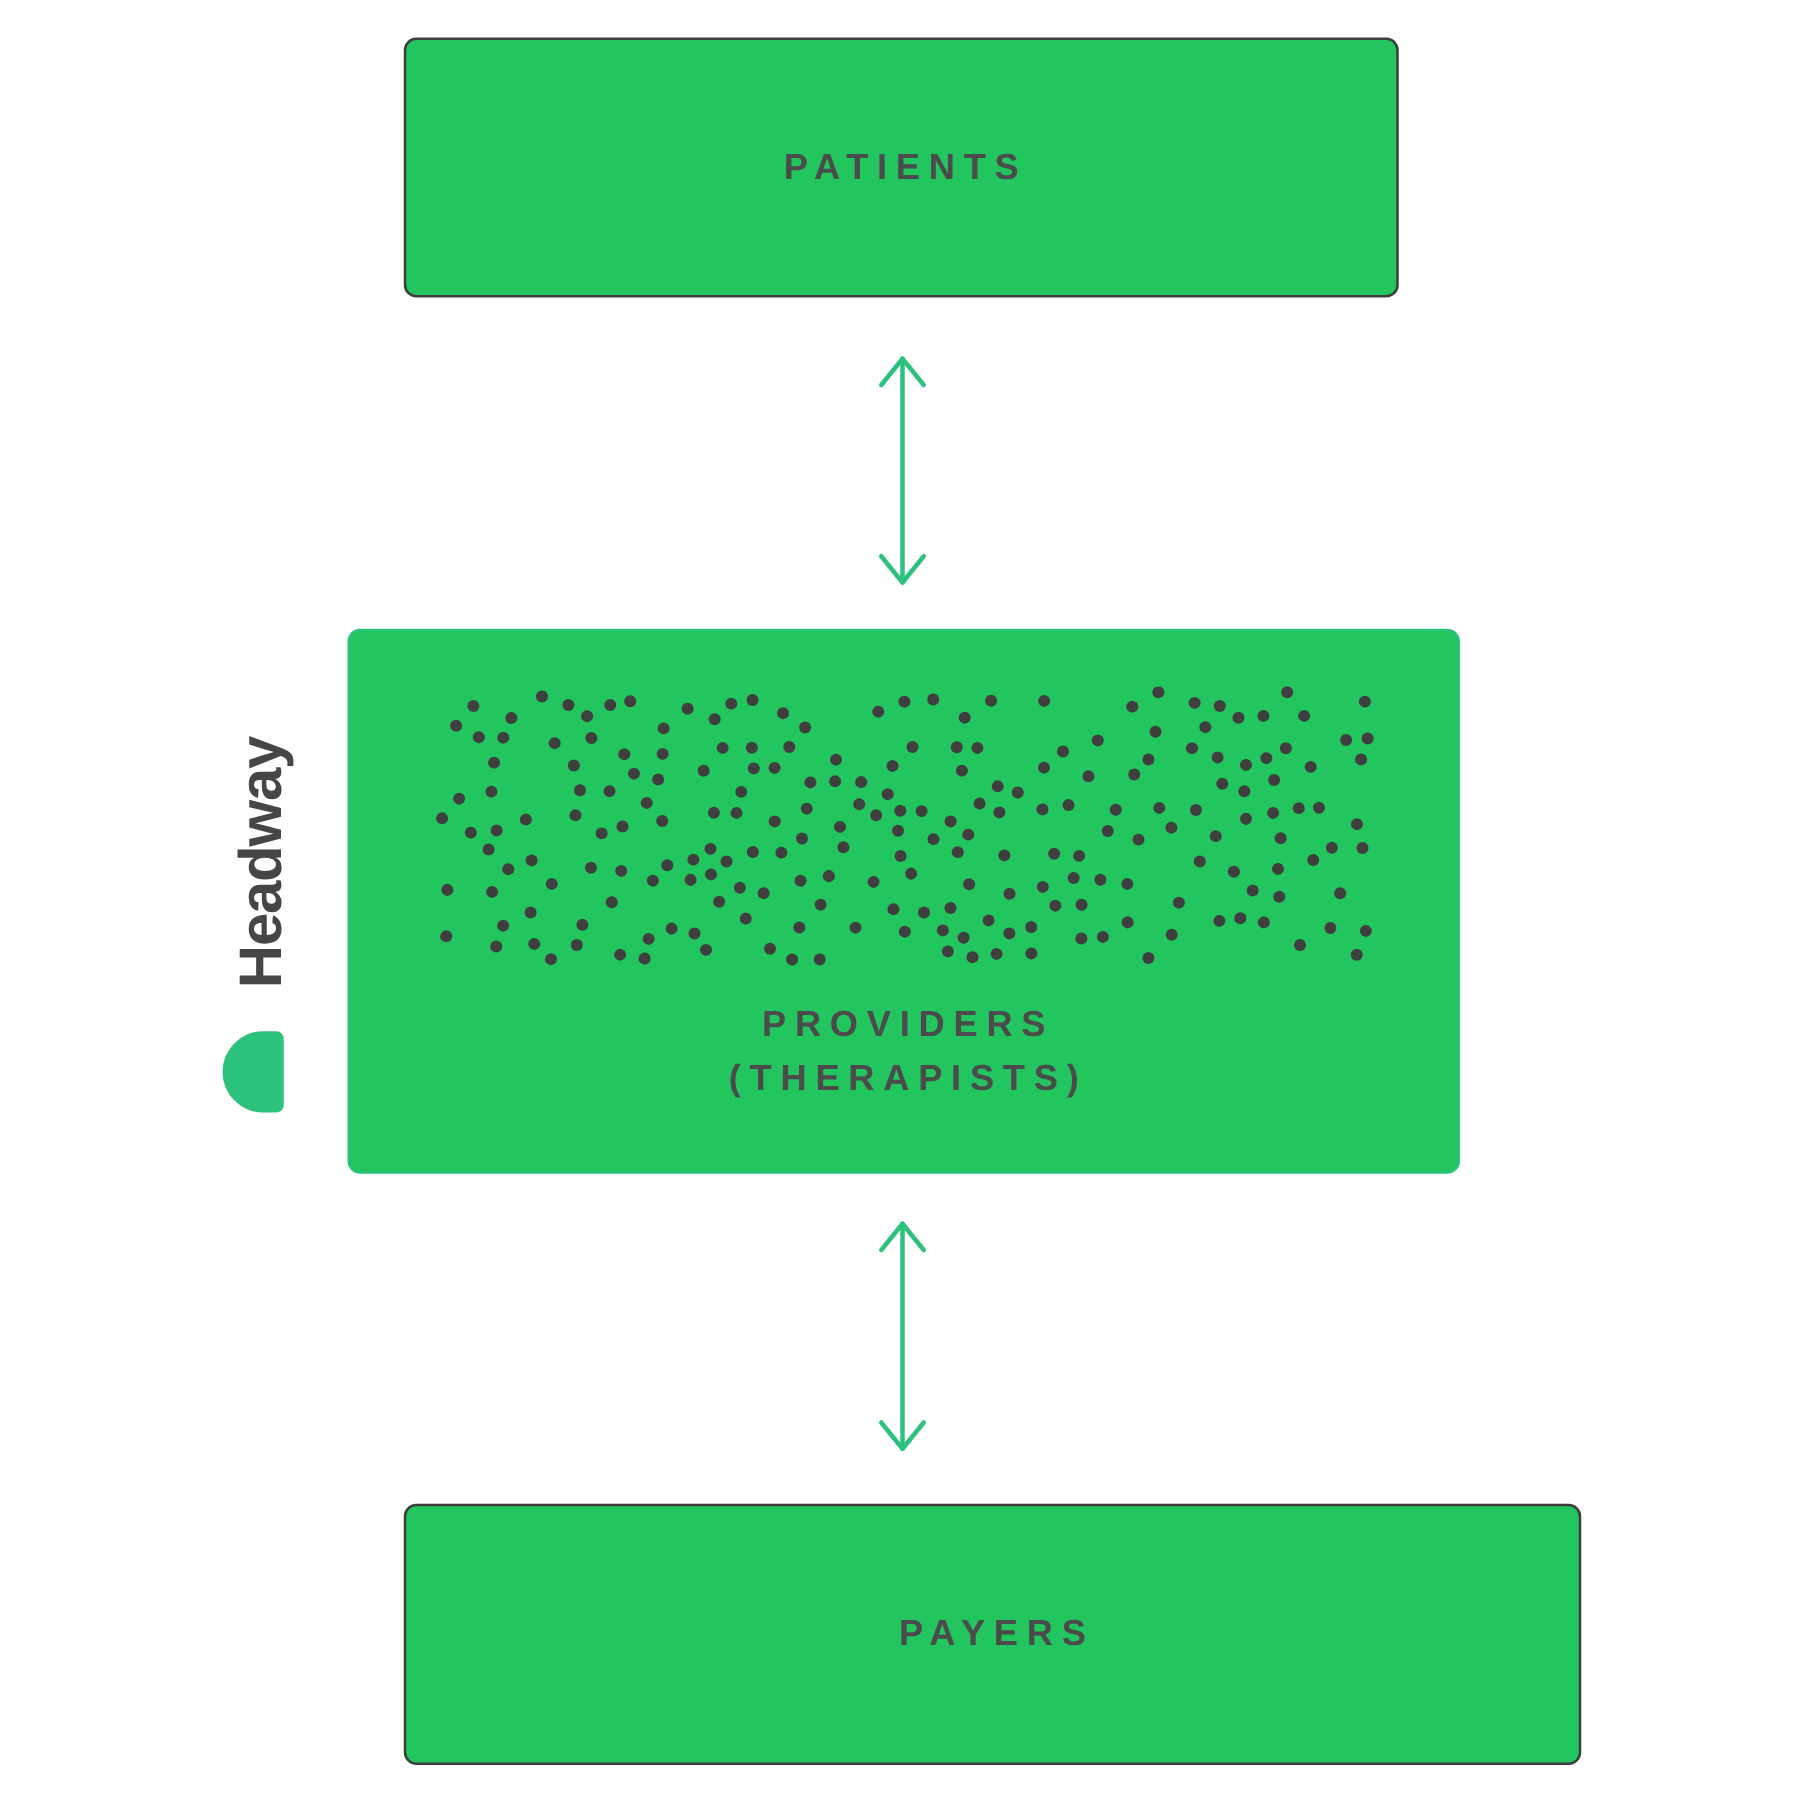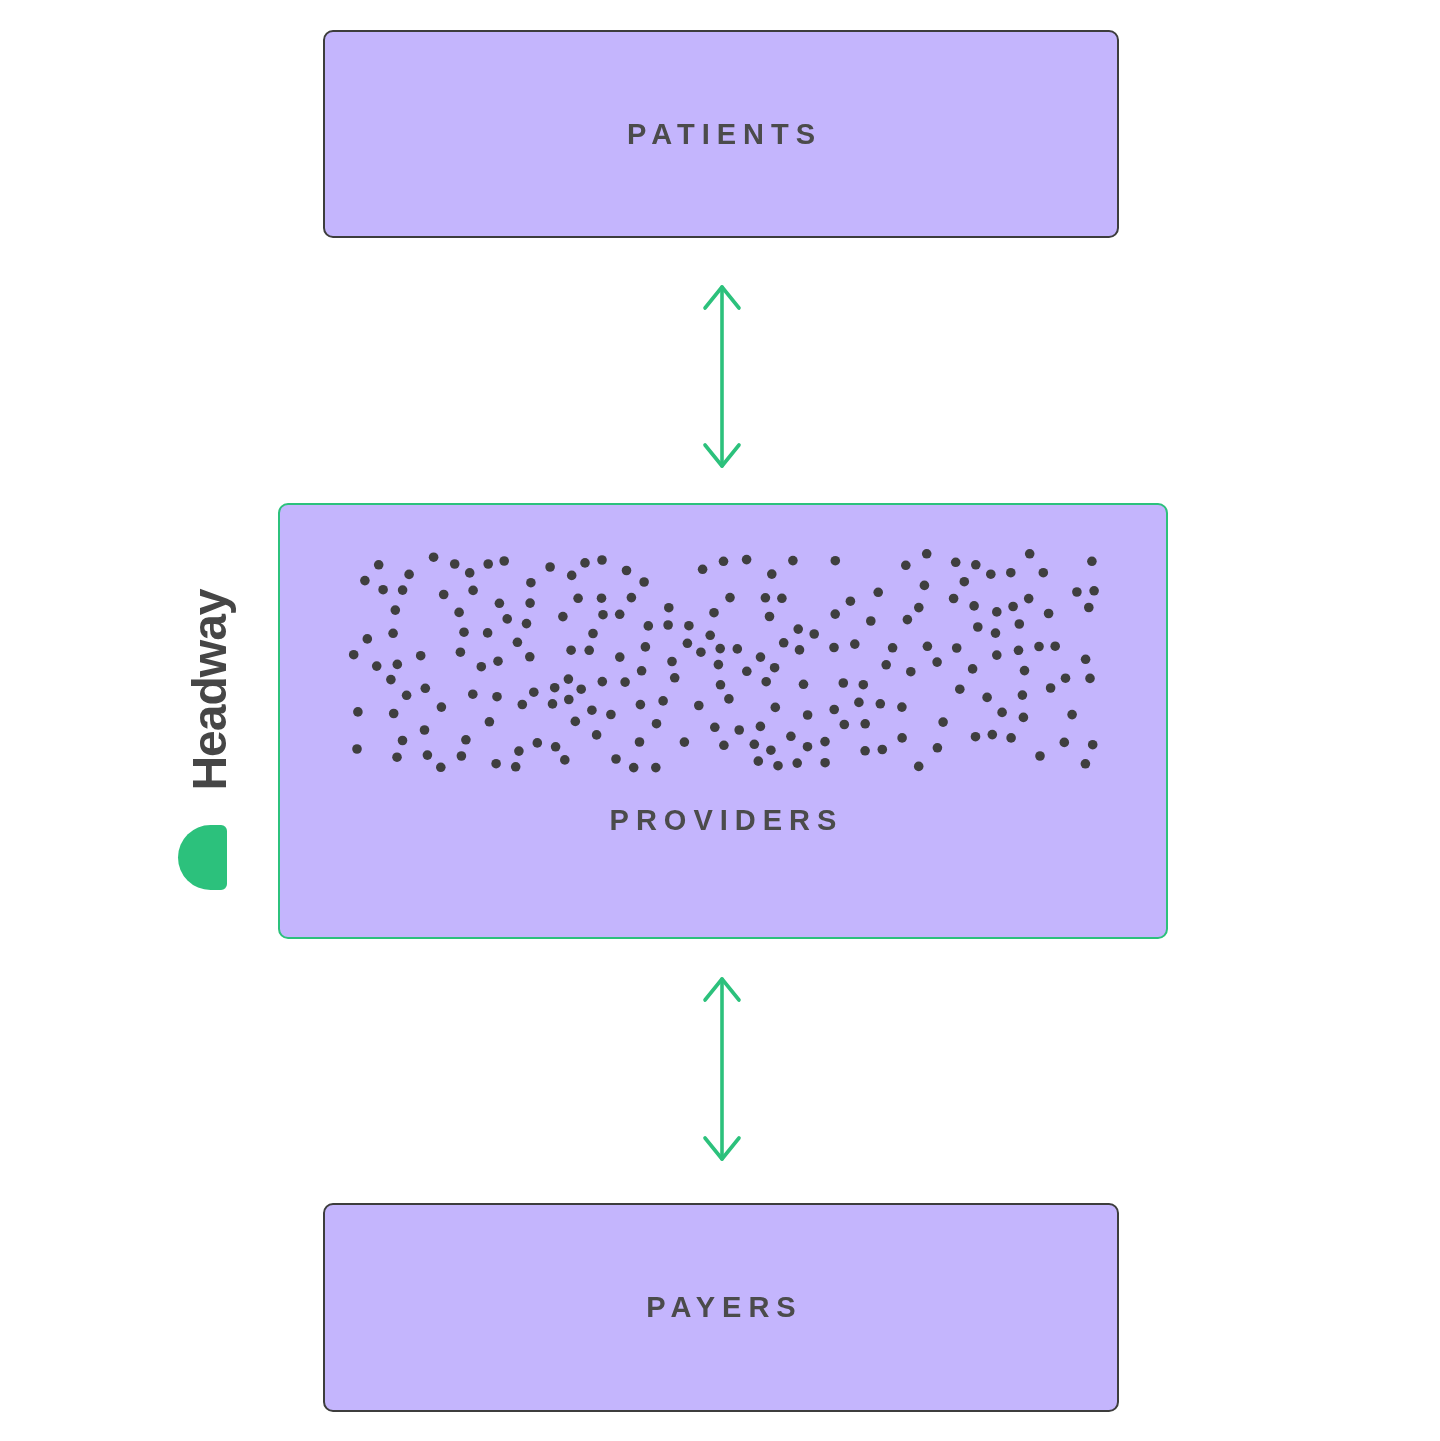--- a/index.html
+++ b/index.html
@@ -9,31 +9,31 @@
     --dot-color:#3f3f3f;
     --logo-color:#464646;
     --bg:#ffffff;
   }
   *{margin:0;padding:0;box-sizing:border-box;}
   html,body{width:1440px;height:1441px;background:var(--bg);overflow:hidden;}
   body{font-family:"Liberation Sans","DejaVu Sans",sans-serif;position:relative;}
 
   .diagram{position:absolute;left:0;top:0;width:1440px;height:1441px;}
 
-  .box{position:absolute;background:#c4b5fd;border-radius:10px;
+  .box{position:absolute;background:#22c55e;border-radius:10px;
        display:flex;align-items:center;justify-content:center;}
   .box.dark{border:2px solid var(--dark-border);}
   .box.green{border:2px solid var(--accent);}
 
   .box-label{font-weight:700;font-size:29px;letter-spacing:7px;
              color:var(--label-text);text-indent:7px;text-align:center;}
 
   .box-patients{left:323px;top:30px;width:796px;height:208px;}
   .box-providers{left:278px;top:503px;width:890px;height:436px;padding-left:42px;}
-  .box-payers{left:323px;top:1203px;width:796px;height:209px;}
+  .box-payers{left:323px;top:1203px;width:942px;height:209px;}
 
   .providers-label{position:absolute;left:0;right:0;top:294px;
                    text-align:center;line-height:43px;}
 
   .dots-field{position:absolute;left:66px;top:44px;width:756px;height:224px;}
 
   .arrow{position:absolute;width:60px;}
   .arrow-top{left:692px;top:281px;height:191px;}
   .arrow-bottom{left:692px;top:973px;height:192px;}
   .arrow polyline,.arrow line{stroke:var(--accent);stroke-width:3.6;
@@ -279,20 +279,21 @@
         <circle cx="229.3" cy="172.4" r="4.8" fill="#3f3f3f"></circle>
         <circle cx="656.1" cy="163.4" r="4.8" fill="#3f3f3f"></circle>
         <circle cx="279.1" cy="133.1" r="4.8" fill="#3f3f3f"></circle>
         <circle cx="222.8" cy="150.5" r="4.8" fill="#3f3f3f"></circle>
         <circle cx="628.1" cy="56.9" r="4.8" fill="#3f3f3f"></circle>
         <circle cx="428.6" cy="118.7" r="4.8" fill="#3f3f3f"></circle>
         <circle cx="232.1" cy="49.3" r="4.8" fill="#3f3f3f"></circle>
       </svg>
     <div class="providers-label">
       <div class="box-label">PROVIDERS</div>
+      <div class="box-label">(THERAPISTS)</div>
     </div>
   </div>
 
   <svg class="arrow arrow-bottom" viewBox="0 0 60 192">
     <line x1="30" y1="6" x2="30" y2="186"></line>
     <polyline points="13,27 30,6 47,27"></polyline>
     <polyline points="13,165 30,186 47,165"></polyline>
   </svg>
 
   <div class="box dark box-payers">

